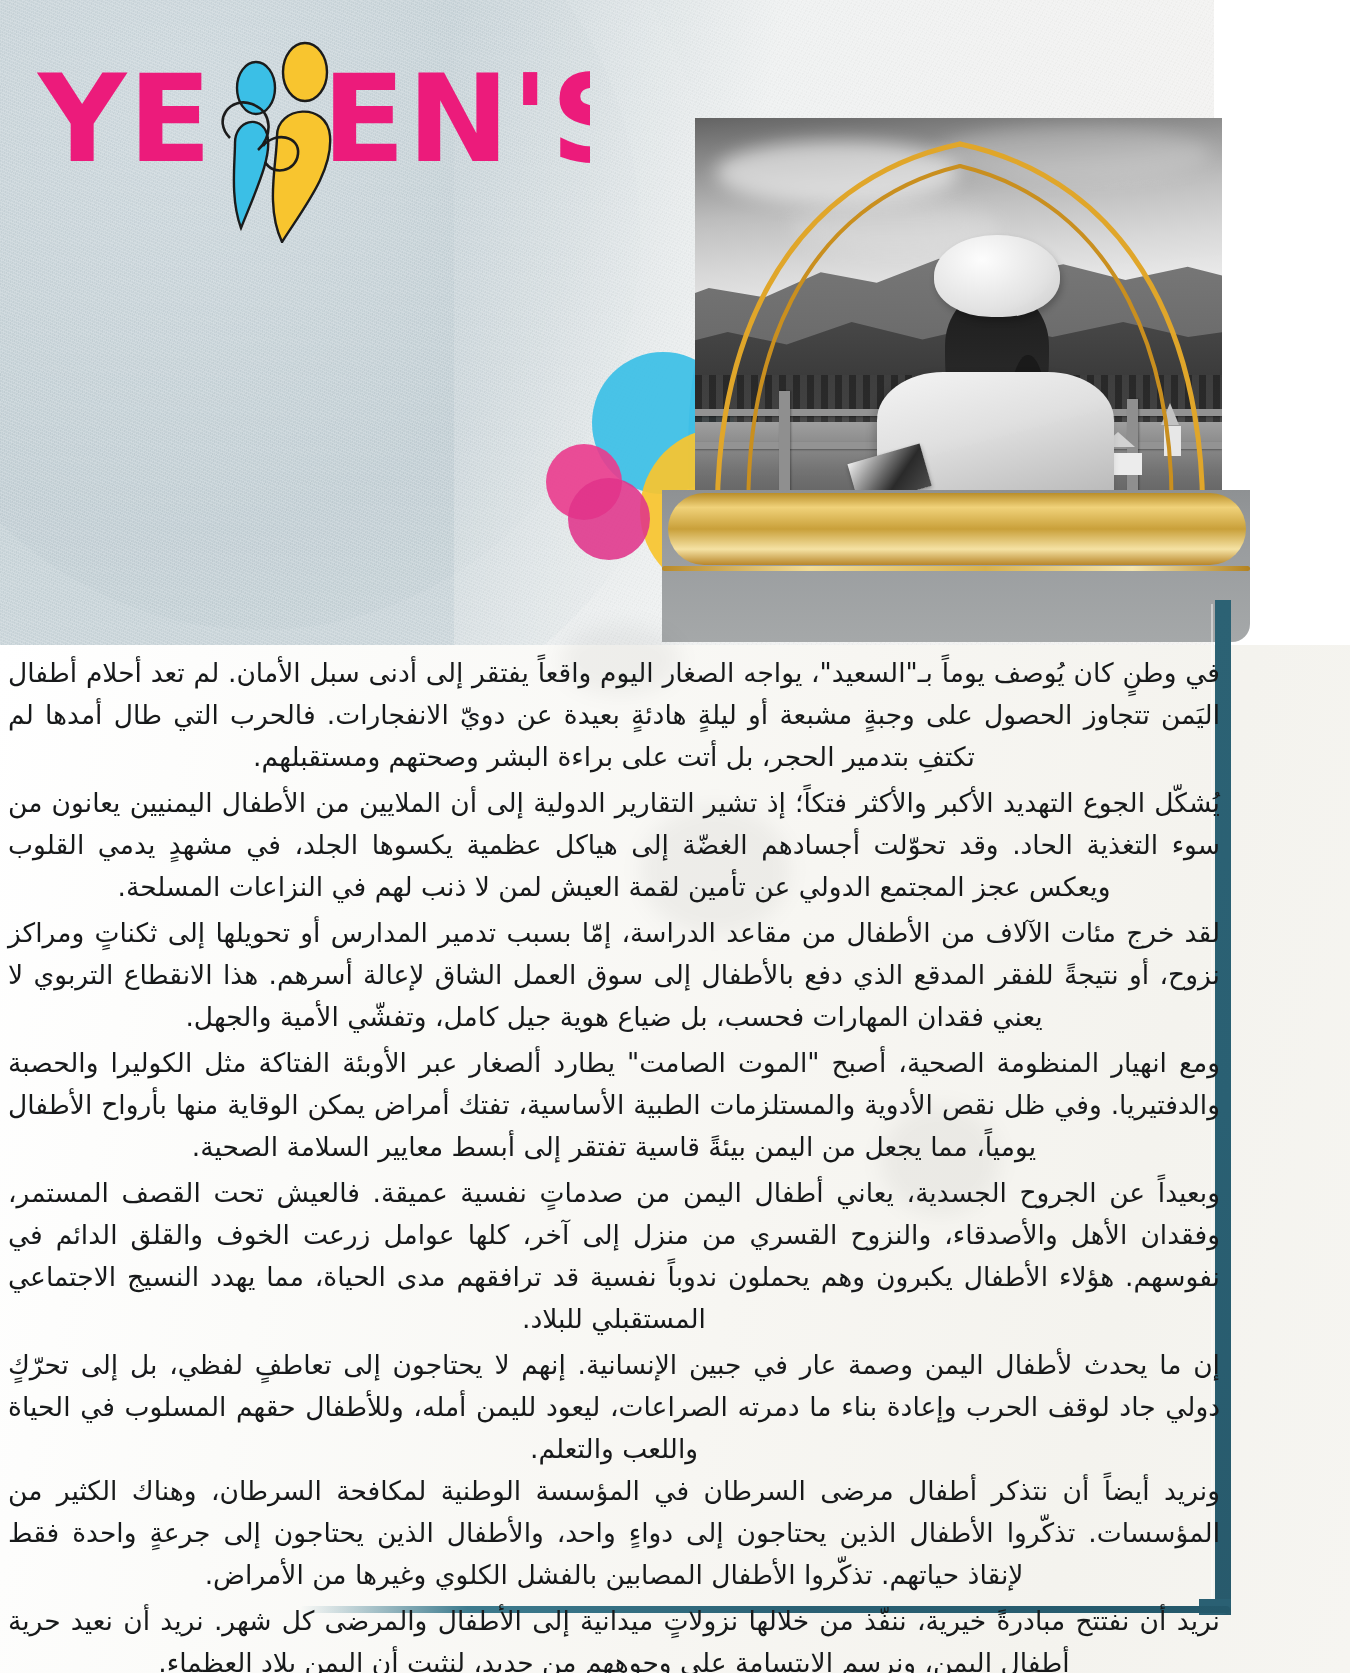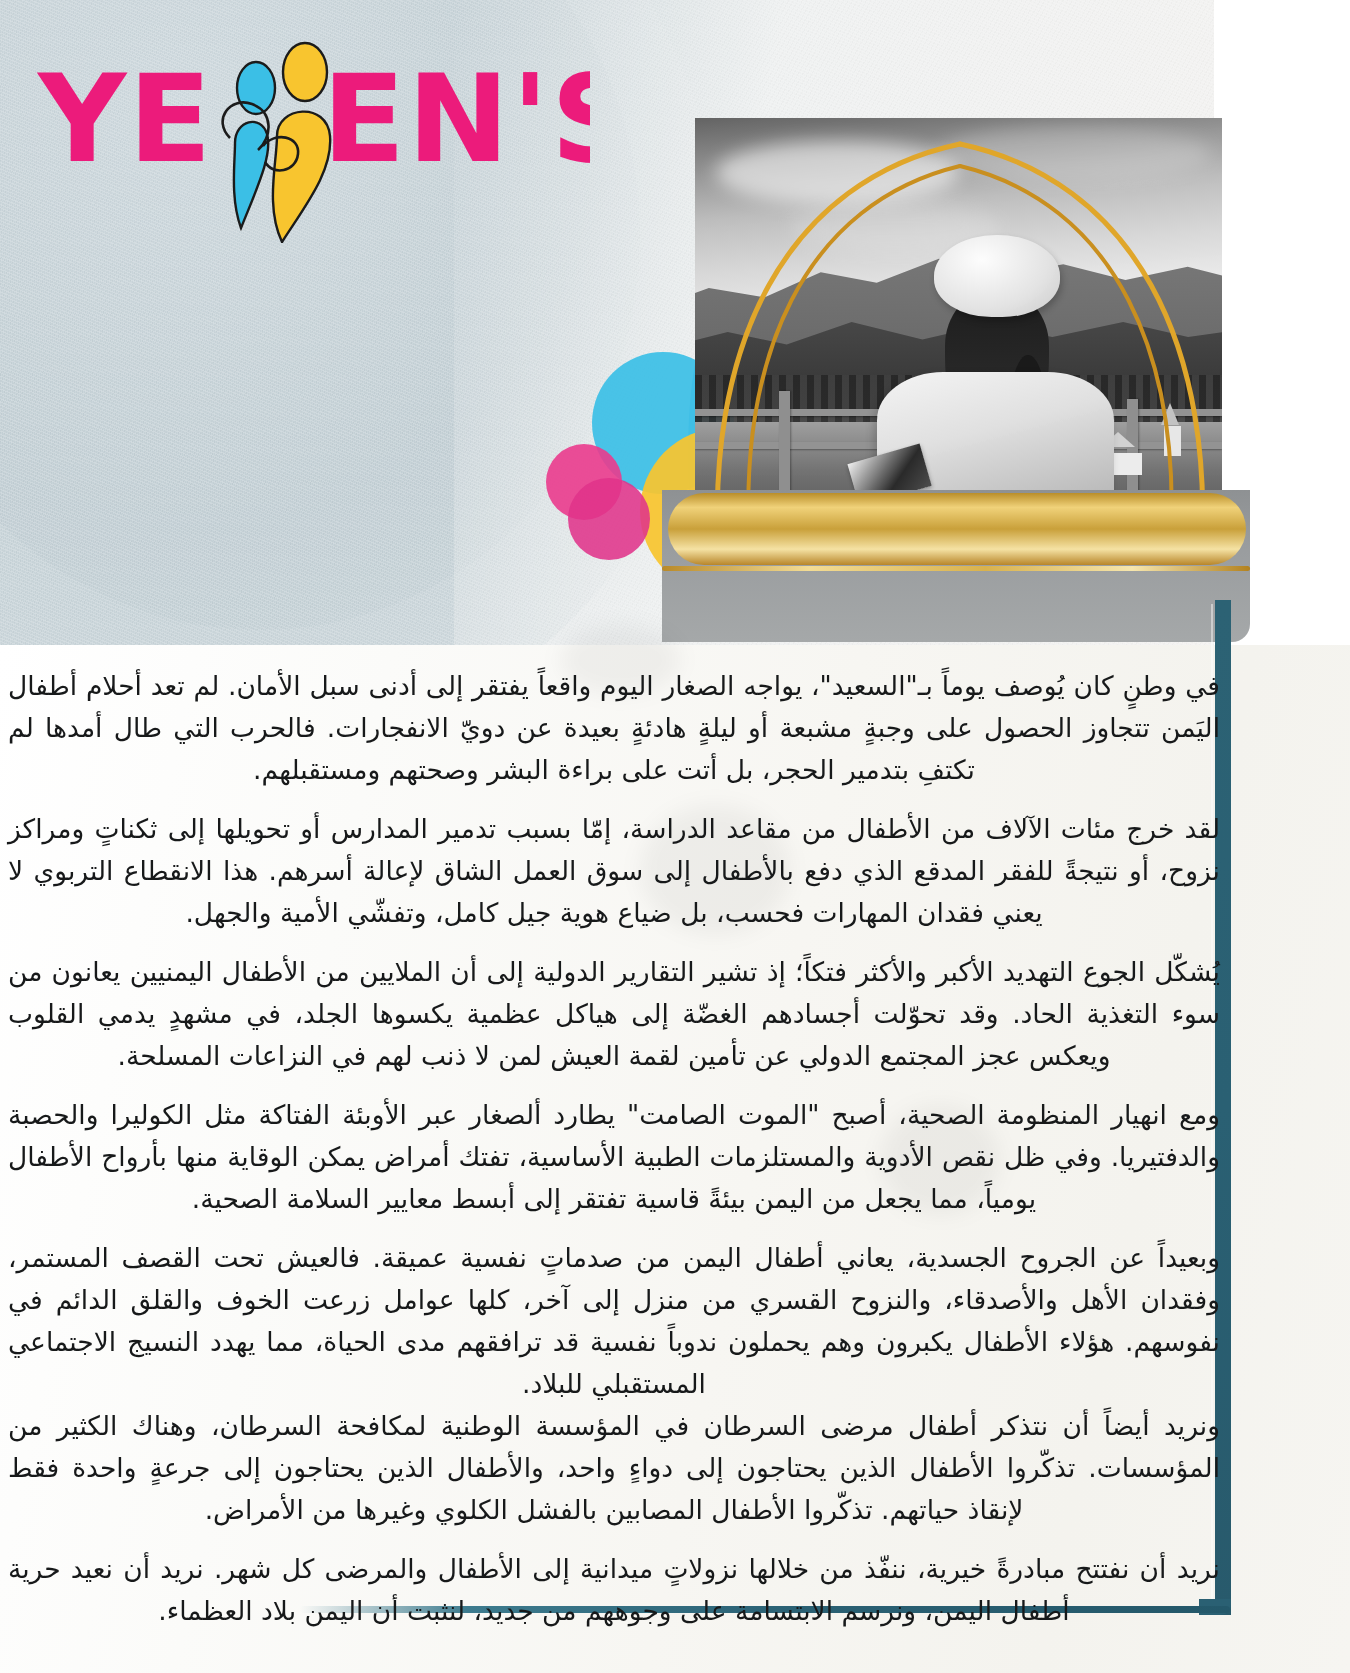--- a/index.html
+++ b/index.html
@@ -160,21 +160,21 @@
   .ghost-blob{position:absolute;border-radius:50%;background:rgba(0,0,0,.045);filter:blur(10px);}
 
   .article{
     position:absolute;left:8px;top:648px;width:1212px;
     direction:rtl;text-align:justify;
     font-family:"DejaVu Sans","Liberation Sans",sans-serif;
     color:#17191a;
     font-size:26.5px;line-height:42px;
     letter-spacing:0px;
   }
-  .article p{margin:17px 0 0 0;text-align:justify;text-align-last:center;}
+  .article p{margin:4px 0 0 0;text-align:justify;text-align-last:center;}
   .article p.gap{margin-top:0px;}
 </style>
 </head>
 <body>
 
 <div class="page">
 
   <div class="header">
     <div class="header-sweep"></div>
     <div class="header-sweep2"></div>
@@ -254,21 +254,22 @@
     <div class="ghost-blob" style="left:880px;top:460px;width:120px;height:110px;"></div>
   </div>
 
   <div class="frame-right"></div>
   <div class="frame-inner-line"></div>
   <div class="frame-right-cap"></div>
   <div class="frame-bottom"></div>
 
   <div class="article">
     <p>في وطنٍ كان يُوصف يوماً بـ"السعيد"، يواجه الصغار اليوم واقعاً يفتقر إلى أدنى سبل الأمان. لم تعد أحلام أطفال اليَمن تتجاوز الحصول على وجبةٍ مشبعة أو ليلةٍ هادئةٍ بعيدة عن دويّ الانفجارات. فالحرب التي طال أمدها لم تكتفِ بتدمير الحجر، بل أتت على براءة البشر وصحتهم ومستقبلهم.</p>
+    <p>يُشكّل الجوع التهديد الأكبر والأكثر فتكاً؛ إذ تشير التقارير الدولية إلى أن الملايين من الأطفال اليمنيين يعانون من سوء التغذية الحاد. وقد تحوّلت أجسادهم الغضّة إلى هياكل عظمية يكسوها الجلد، في مشهدٍ يدمي القلوب ويعكس عجز المجتمع الدولي عن تأمين لقمة العيش لمن لا ذنب لهم في النزاعات المسلحة.</p>
     <p>لقد خرج مئات الآلاف من الأطفال من مقاعد الدراسة، إمّا بسبب تدمير المدارس أو تحويلها إلى ثكناتٍ ومراكز نزوح، أو نتيجةً للفقر المدقع الذي دفع بالأطفال إلى سوق العمل الشاق لإعالة أسرهم. هذا الانقطاع التربوي لا يعني فقدان المهارات فحسب، بل ضياع هوية جيل كامل، وتفشّي الأمية والجهل.</p>
-    <p>يُشكّل الجوع التهديد الأكبر والأكثر فتكاً؛ إذ تشير التقارير الدولية إلى أن الملايين من الأطفال اليمنيين يعانون من سوء التغذية الحاد. وقد تحوّلت أجسادهم الغضّة إلى هياكل عظمية يكسوها الجلد، في مشهدٍ يدمي القلوب ويعكس عجز المجتمع الدولي عن تأمين لقمة العيش لمن لا ذنب لهم في النزاعات المسلحة.</p>
     <p>ومع انهيار المنظومة الصحية، أصبح "الموت الصامت" يطارد ألصغار عبر الأوبئة الفتاكة مثل الكوليرا والحصبة والدفتيريا. وفي ظل نقص الأدوية والمستلزمات الطبية الأساسية، تفتك أمراض يمكن الوقاية منها بأرواح الأطفال يومياً، مما يجعل من اليمن بيئةً قاسية تفتقر إلى أبسط معايير السلامة الصحية.</p>
     <p>وبعيداً عن الجروح الجسدية، يعاني أطفال اليمن من صدماتٍ نفسية عميقة. فالعيش تحت القصف المستمر، وفقدان الأهل والأصدقاء، والنزوح القسري من منزل إلى آخر، كلها عوامل زرعت الخوف والقلق الدائم في نفوسهم. هؤلاء الأطفال يكبرون وهم يحملون ندوباً نفسية قد ترافقهم مدى الحياة، مما يهدد النسيج الاجتماعي المستقبلي للبلاد.</p>
+    <p>إن ما يحدث لأطفال اليمن وصمة عار في جبين الإنسانية. إنهم لا يحتاجون إلى تعاطفٍ لفظي، بل إلى تحرّكٍ دولي جاد لوقف الحرب وإعادة بناء ما دمرته الصراعات، ليعود لليمن أمله، وللأطفال حقهم المسلوب في الحياة واللعب والتعلم.</p>
     <p class="gap">ونريد أيضاً أن نتذكر أطفال مرضى السرطان في المؤسسة الوطنية لمكافحة السرطان، وهناك الكثير من المؤسسات. تذكّروا الأطفال الذين يحتاجون إلى دواءٍ واحد، والأطفال الذين يحتاجون إلى جرعةٍ واحدة فقط لإنقاذ حياتهم. تذكّروا الأطفال المصابين بالفشل الكلوي وغيرها من الأمراض.</p>
     <p>نريد أن نفتتح مبادرةً خيرية، ننفّذ من خلالها نزولاتٍ ميدانية إلى الأطفال والمرضى كل شهر. نريد أن نعيد حرية أطفال اليمن، ونرسم الابتسامة على وجوههم من جديد، لنثبت أن اليمن بلاد العظماء.</p>
   </div>
 
 </div>
 
 </body></html>

